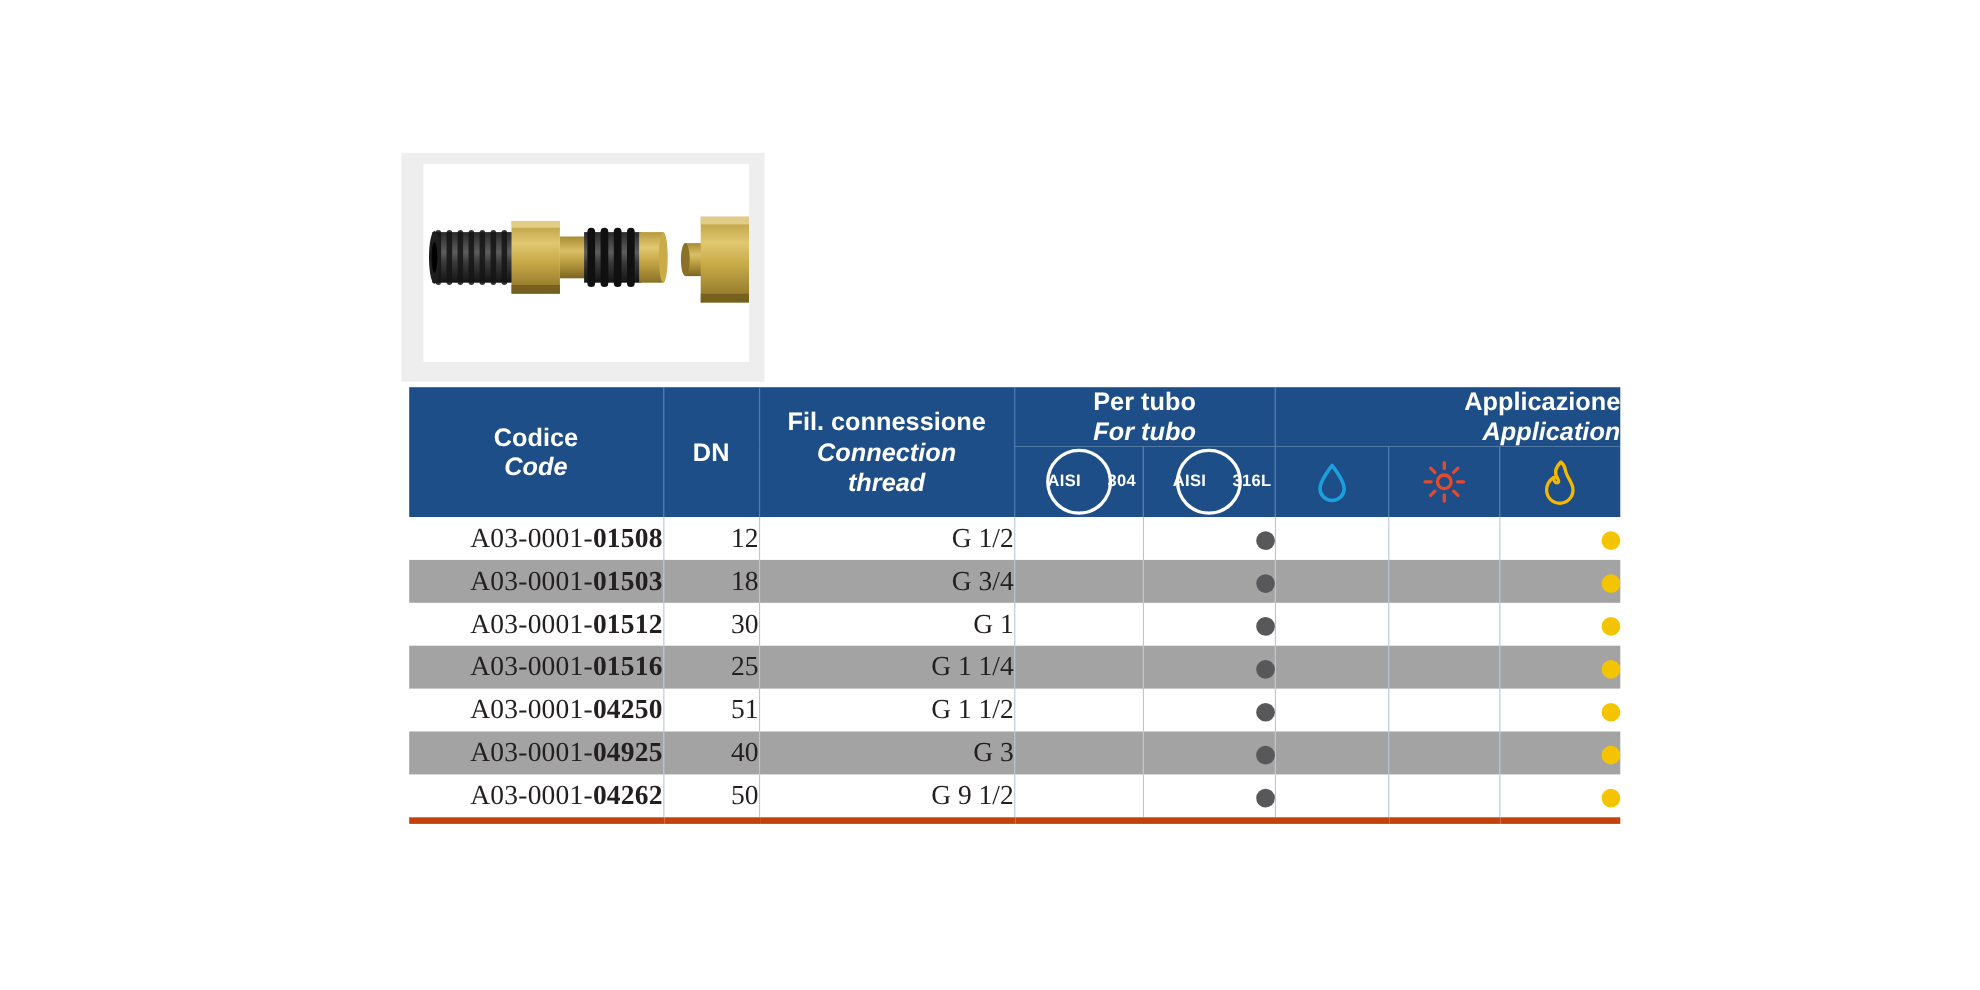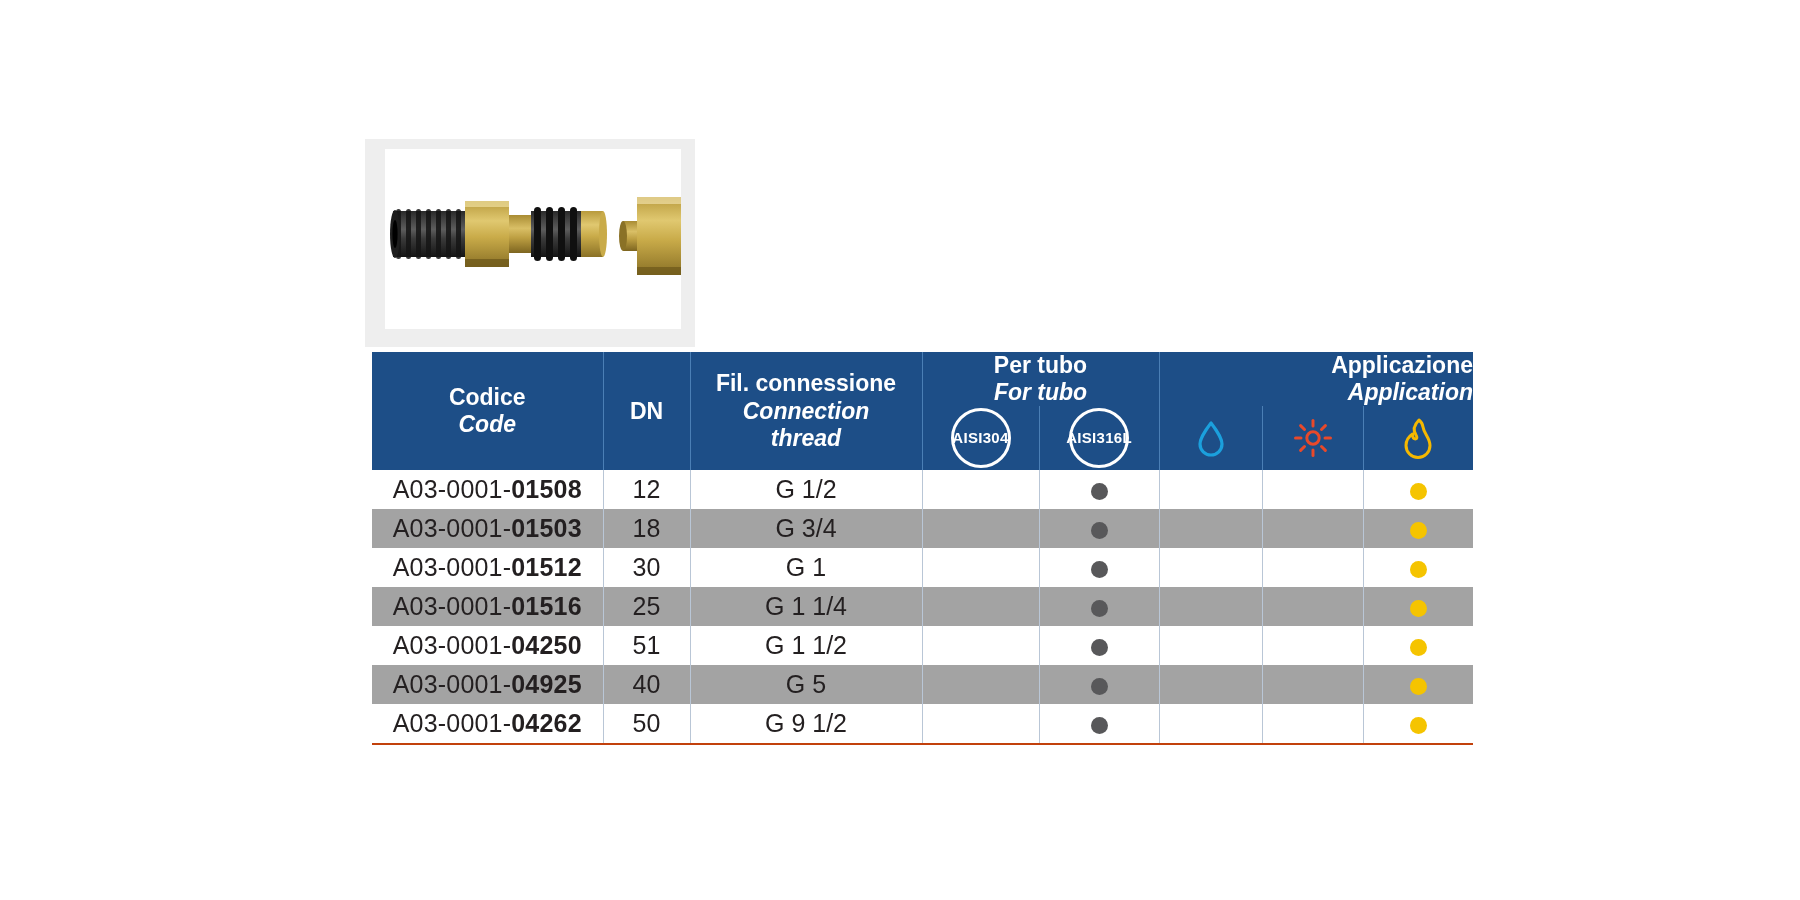--- a/index.html
+++ b/index.html
@@ -101,32 +101,33 @@
     height: 54px;
     border: 3px solid #ffffff;
     border-radius: 50%;
     color: #ffffff;
     font-size: 15px;
     font-weight: bold;
     line-height: 1.05;
     text-align: center;
     letter-spacing: 0.3px;
   }
-  .aisi-badge span { display: block; }
+  .aisi-badge span { display: block; margin-left: 24px; }
 
   tbody td {
     font-size: 25px;
-    text-align: center;
+    text-align: right;
     height: 39px;
     border-right: 1px solid #b9c6d6;
     color: #231f20;
+    font-family: Liberation Serif, serif;
   }
   tbody td:last-child { border-right: none; }
   tbody tr.alt td { background: #a3a3a3; }
-  tbody tr:last-child td { border-bottom: 2px solid #c2410c; }
+  tbody tr:last-child td { border-bottom: 6px solid #c2410c; }
   td.code { letter-spacing: 0.2px; }
   td.code b { font-weight: bold; }
 
   .dot {
     display: inline-block;
     width: 17px;
     height: 17px;
     border-radius: 50%;
     vertical-align: middle;
   }
@@ -343,21 +344,21 @@
         <td>G 1 1/2</td>
         <td></td>
         <td><span class="dot dot-grey"></span></td>
         <td></td>
         <td></td>
         <td><span class="dot dot-yellow"></span></td>
       </tr>
       <tr class="alt">
         <td class="code"><span>A03-0001-</span><b>04925</b></td>
         <td>40</td>
-        <td>G 5</td>
+        <td>G 3</td>
         <td></td>
         <td><span class="dot dot-grey"></span></td>
         <td></td>
         <td></td>
         <td><span class="dot dot-yellow"></span></td>
       </tr>
       <tr>
         <td class="code"><span>A03-0001-</span><b>04262</b></td>
         <td>50</td>
         <td>G 9 1/2</td>

